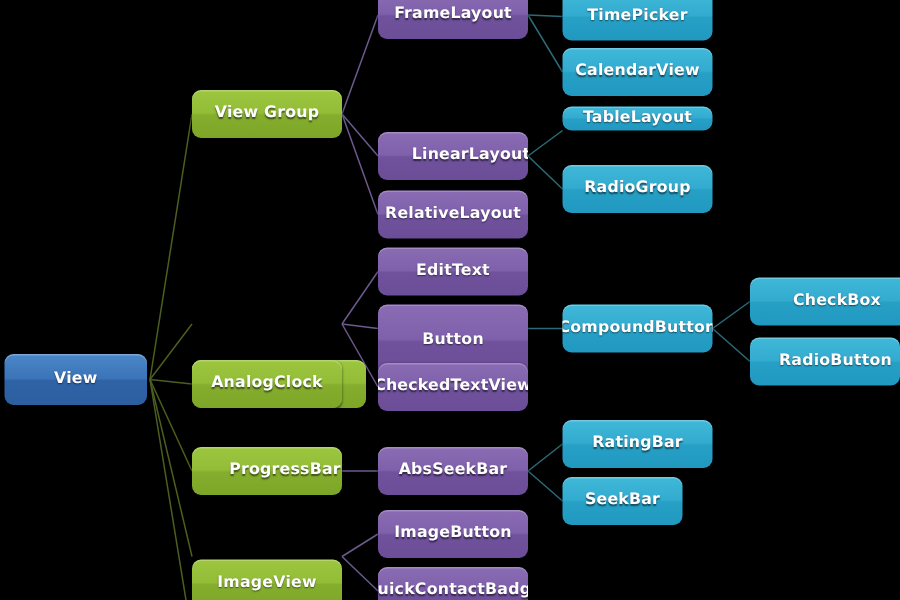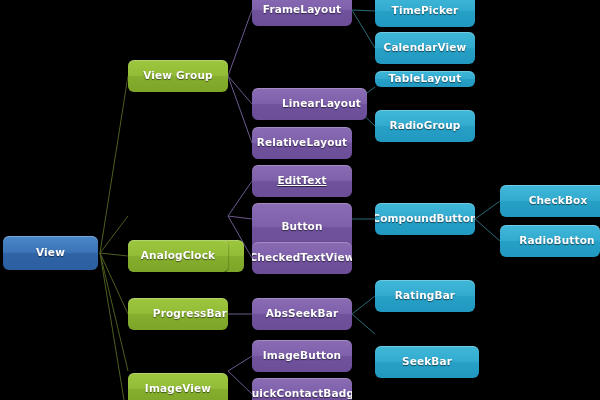--- a/index.html
+++ b/index.html
@@ -89,31 +89,31 @@
       <line x1="352" y1="314" x2="375" y2="334" stroke="#2b6b78" stroke-width="1" shape-rendering="geometricPrecision"></line>
     </svg>
   <div id="nodes">
       <div class="node lvl-root" style="left: 3px; top: 236px; width: 95px; height: 34px;">View</div>
       <div class="node lvl-green" style="left: 128px; top: 60px; width: 100px; height: 32px;">View Group</div>
       <div class="node lvl-green" style="left: 128px; top: 200px; width: 116px; height: 32px; margin-top: 40px;">TextView</div>
       <div class="node lvl-green" style="left: 128px; top: 240px; width: 100px; height: 32px;">AnalogClock</div>
       <div class="node lvl-green" style="left: 128px; top: 298px; width: 100px; height: 32px; padding-left: 24px;">ProgressBar</div>
       <div class="node lvl-green" style="left: 128px; top: 355px; width: 100px; height: 32px; margin-top: 18px;">ImageView</div>
       <div class="node lvl-purple" style="left: 252px; top: -6px; width: 100px; height: 32px;">FrameLayout</div>
-      <div class="node lvl-purple" style="left: 252px; top: 88px; width: 115px; height: 32px; padding-left: 24px;">LinearLayout</div>
+      <div class="node lvl-purple" style="left: 252px; top: 88px; width: 100px; height: 32px; padding-left: 24px;">LinearLayout</div>
       <div class="node lvl-purple" style="left: 252px; top: 127px; width: 100px; height: 32px;">RelativeLayout</div>
-      <div class="node lvl-purple" style="left: 252px; top: 165px; width: 100px; height: 32px; text-decoration: underline;">EditText</div>
+      <div class="node lvl-purple" style="left: 252px; top: 165px; width: 100px; height: 32px;">EditText</div>
       <div class="node lvl-purple" style="left: 252px; top: 203px; width: 100px; height: 48px;">Button</div>
       <div class="node lvl-purple" style="left: 252px; top: 242px; width: 100px; height: 32px;">CheckedTextView</div>
       <div class="node lvl-purple" style="left: 252px; top: 298px; width: 100px; height: 32px;">AbsSeekBar</div>
       <div class="node lvl-purple" style="left: 252px; top: 340px; width: 100px; height: 32px;">ImageButton</div>
       <div class="node lvl-purple" style="left: 252px; top: 378px; width: 100px; height: 32px;">QuickContactBadge</div>
       <div class="node lvl-cyan" style="left: 375px; top: -5px; width: 100px; height: 32px;">TimePicker</div>
       <div class="node lvl-cyan" style="left: 375px; top: 32px; width: 100px; height: 32px;">CalendarView</div>
       <div class="node lvl-cyan" style="left: 375px; top: 71px; width: 100px; height: 16px;">TableLayout</div>
       <div class="node lvl-cyan" style="left: 375px; top: 110px; width: 100px; height: 32px;">RadioGroup</div>
       <div class="node lvl-cyan" style="left: 375px; top: 203px; width: 100px; height: 32px;">CompoundButton</div>
       <div class="node lvl-cyan" style="left: 375px; top: 280px; width: 100px; height: 32px;">RatingBar</div>
-      <div class="node lvl-cyan" style="left: 375px; top: 318px; width: 104px; height: 32px; margin-top: 28px;">SeekBar</div>
+      <div class="node lvl-cyan" style="left: 375px; top: 318px; width: 80px; height: 32px;">SeekBar</div>
       <div class="node lvl-cyan" style="left: 500px; top: 185px; width: 116px; height: 32px;">CheckBox</div>
       <div class="node lvl-cyan" style="left: 500px; top: 225px; width: 100px; height: 32px; padding-left: 14px;">RadioButton</div>
     </div>
 </div>
 
 </body></html>

